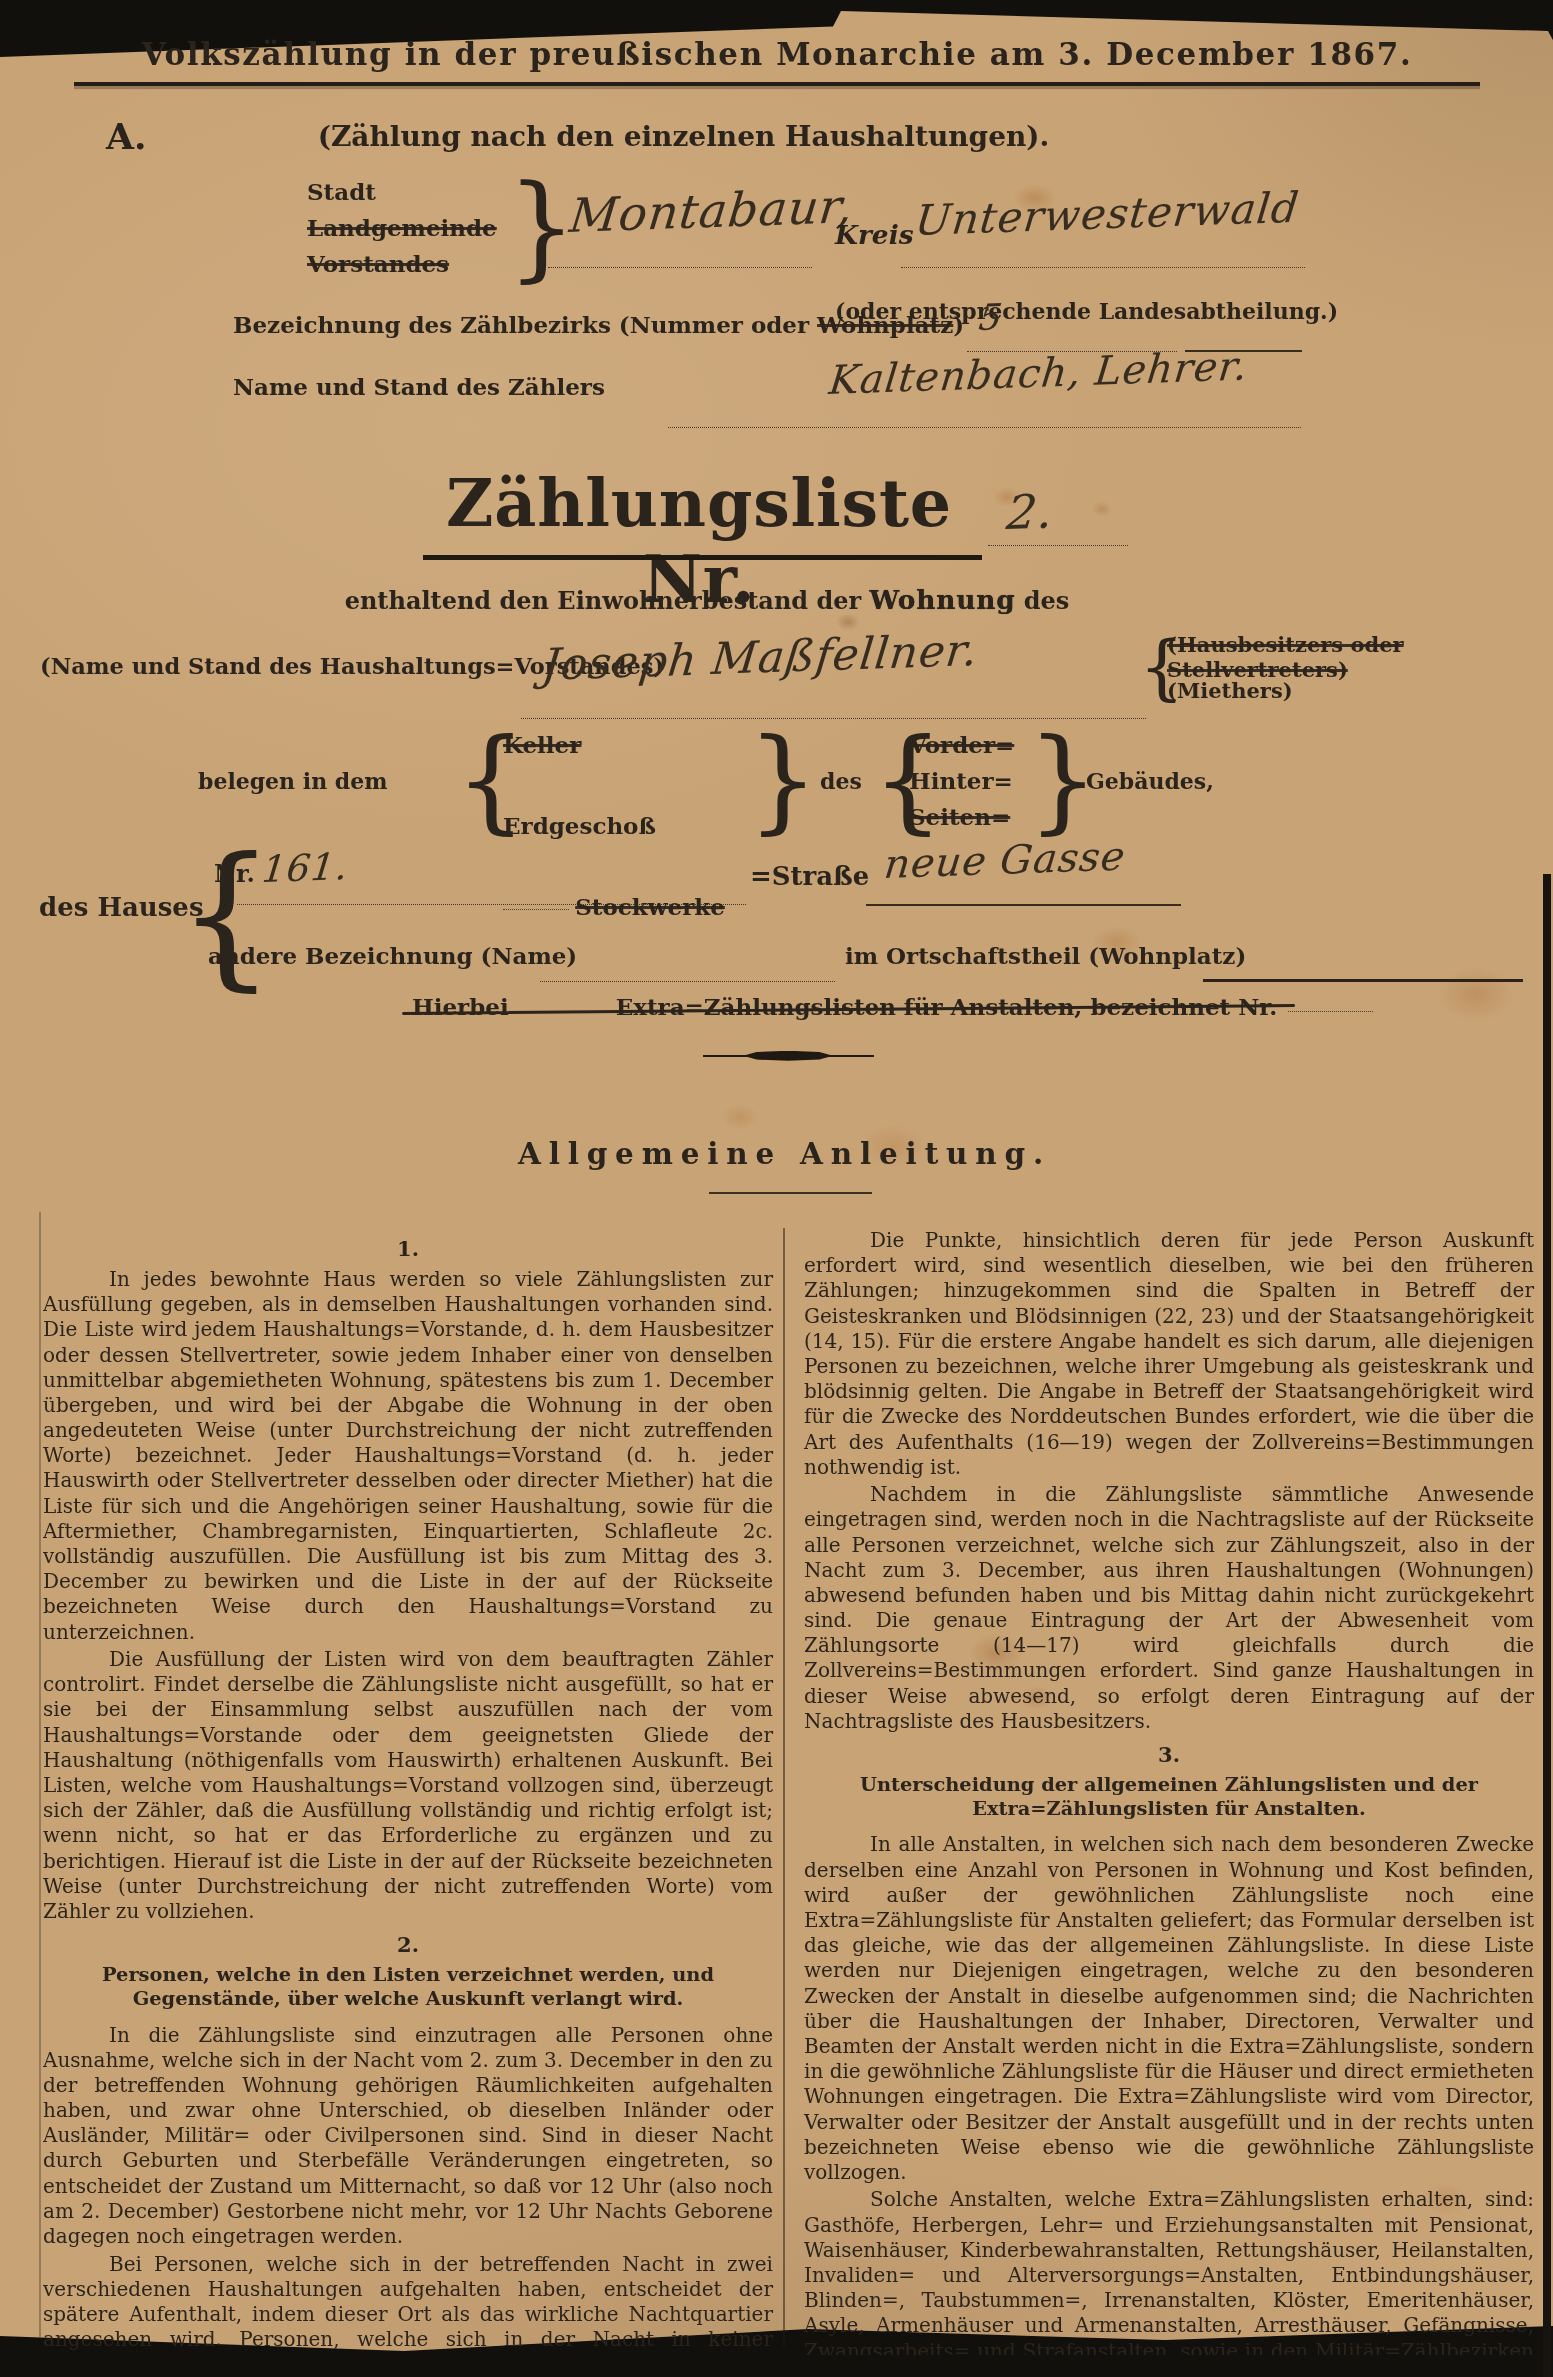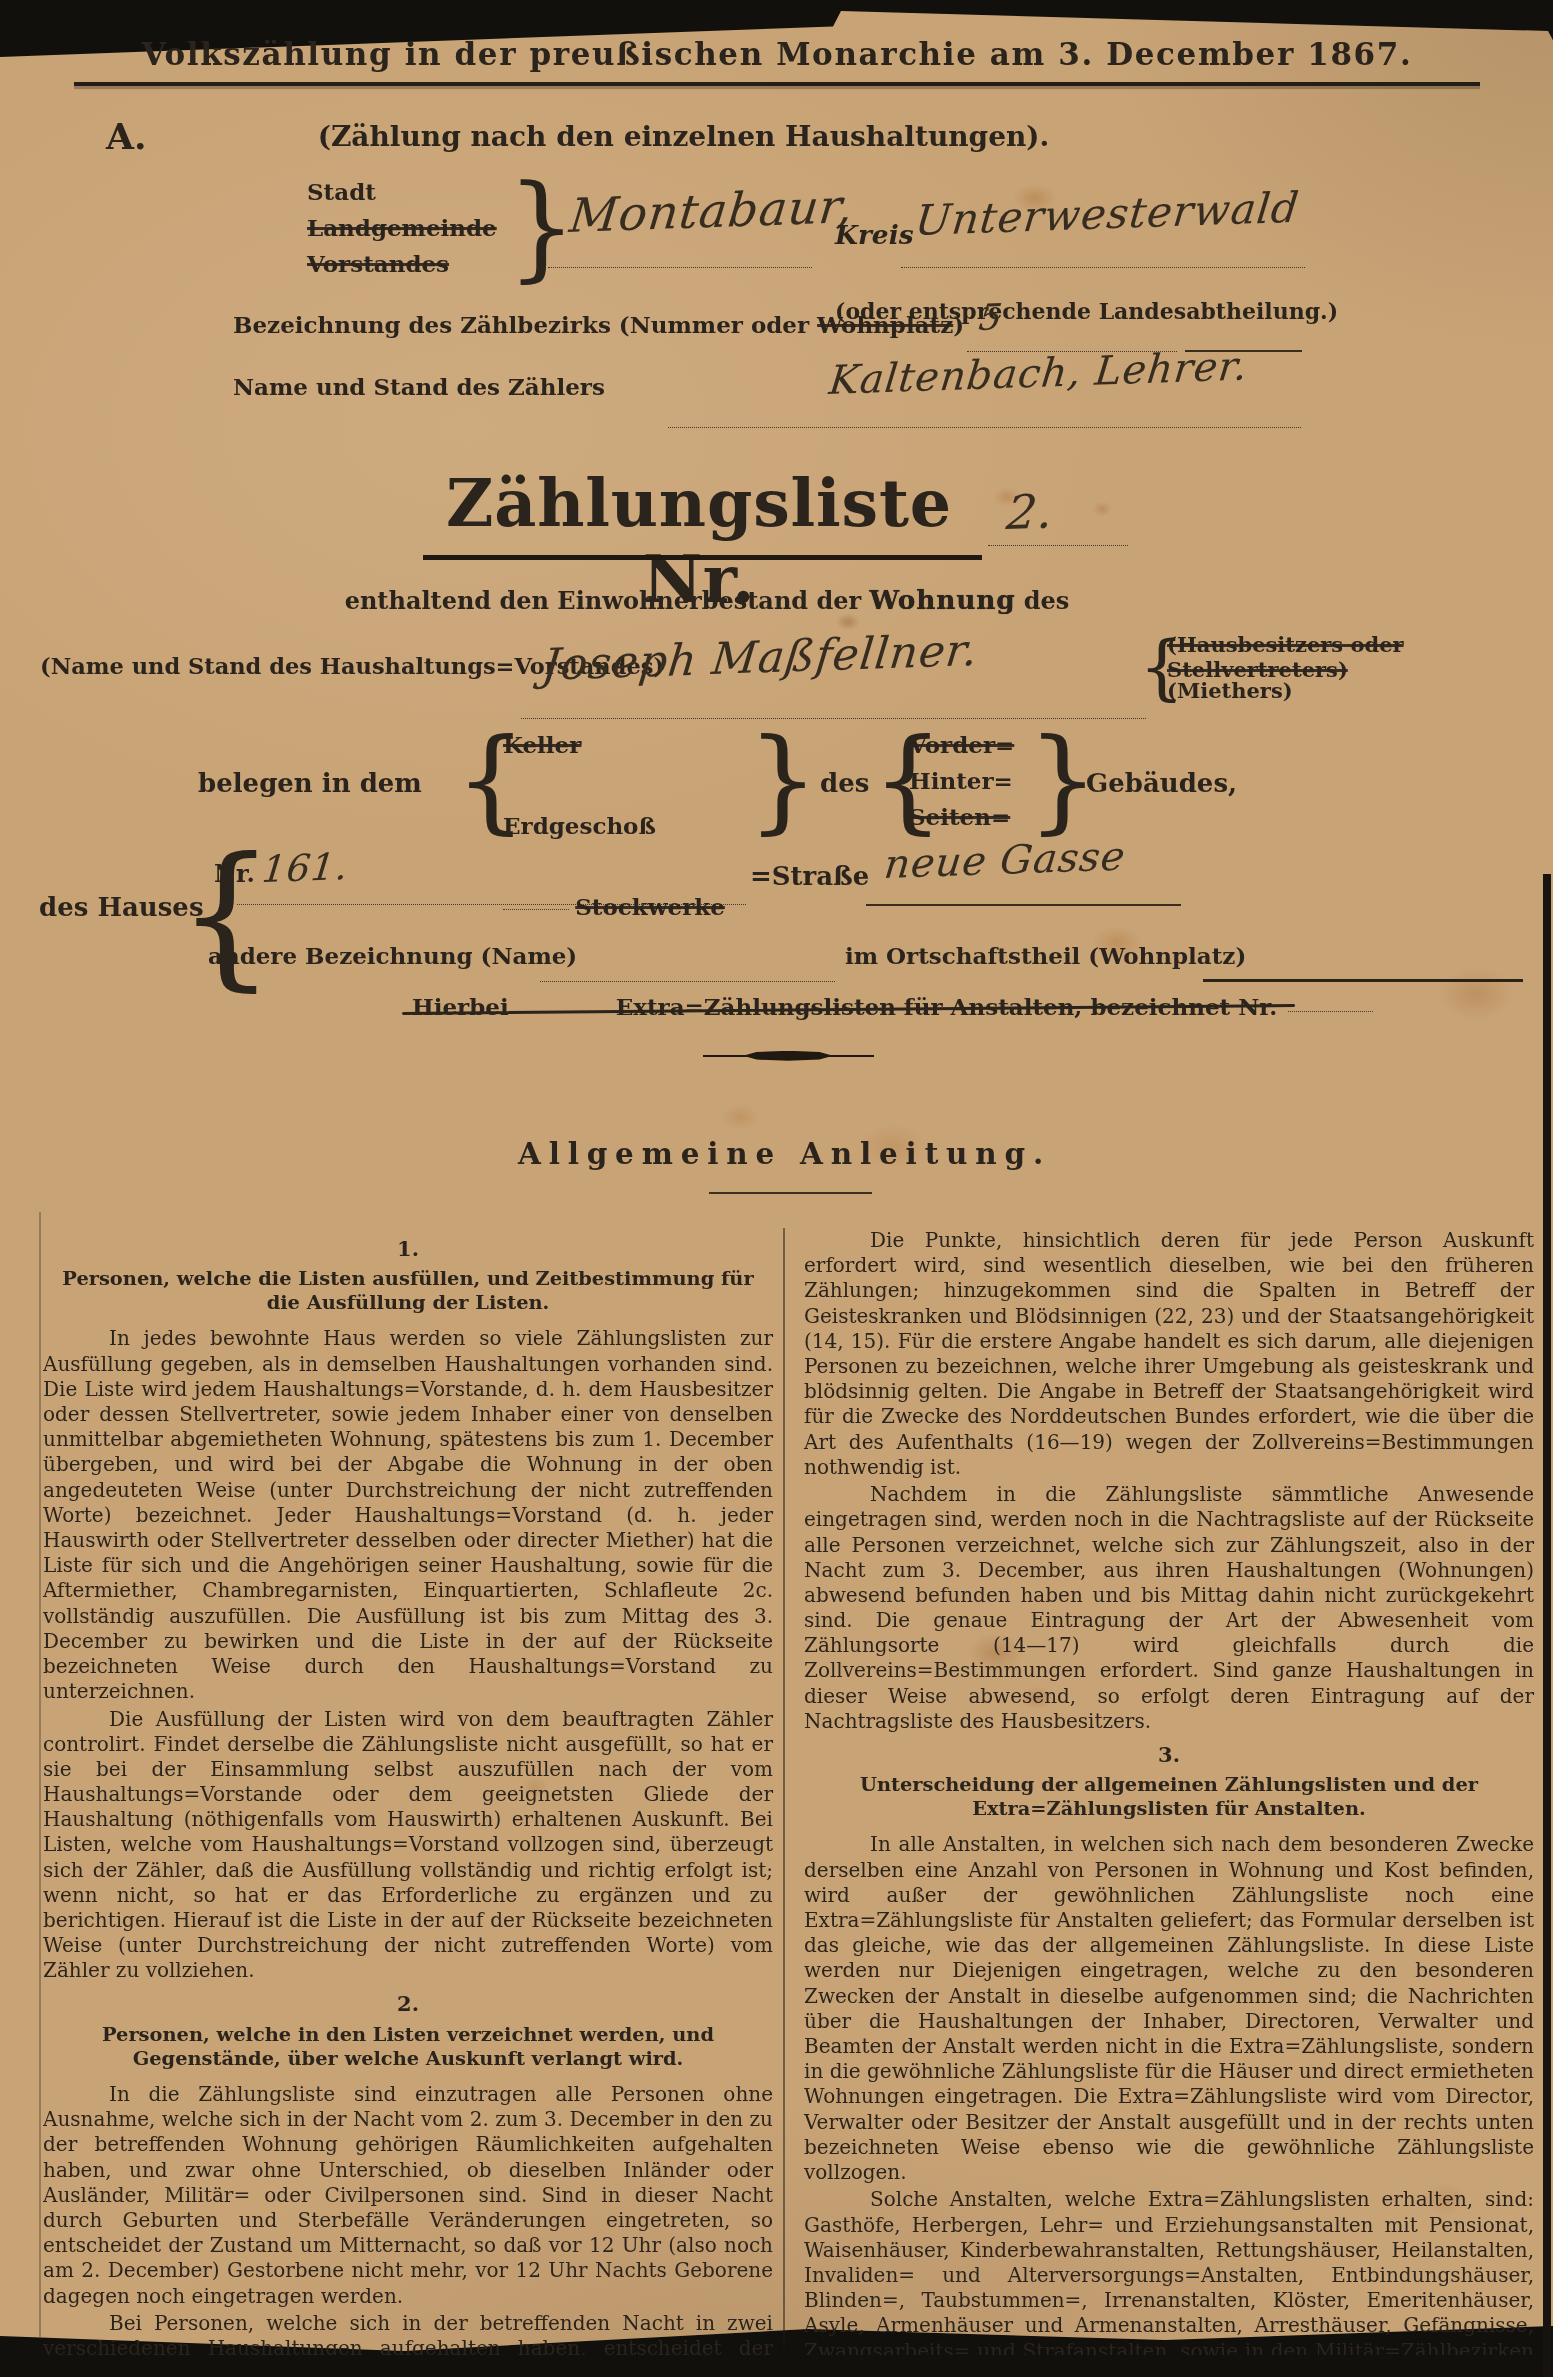--- a/index.html
+++ b/index.html
@@ -43,21 +43,21 @@
   .opt{font-size:23px;font-weight:700;line-height:34px;}
   .kreis-label{left:835px;top:219px;font-size:26.4px;font-weight:700;font-style:italic;}
   .kreis-note{left:835px;top:298px;font-size:22px;font-weight:700;}
   .bez-line{left:233px;top:311px;font-size:23px;font-weight:700;}
   .zae-line{left:233px;top:373px;font-size:23px;font-weight:700;}
   .liste-title{left:404px;top:465px;width:590px;text-align:center;font-size:65px;font-weight:700;letter-spacing:0.8px;}
   .enthaltend{left:0;top:584px;width:1414px;text-align:center;font-size:24px;font-weight:700;}
   .enthaltend .heavy{font-size:26.4px;letter-spacing:0.8px;text-shadow:0 0 0.8px #2b241c;}
   .vor-label{left:40px;top:653px;font-size:22.5px;font-weight:700;}
   .vor-opt{font-size:21px;font-weight:700;}
-  .bel-label{font-size:26px;font-weight:700;}
+  .bel-label{font-size:22px;font-weight:700;}
   .stack{display:flex;flex-direction:column;}
   .stack .opt{line-height:36px;font-size:23px;}
   .mini-line{display:inline-block;width:66px;border-bottom:1.6px dotted rgba(45,36,26,.8);margin-right:6.2px;vertical-align:4.7px;}
   .haus-label{left:39px;top:892px;font-size:26px;font-weight:700;}
   .hierbei{left:412px;top:993px;font-size:23px;font-weight:700;white-space:nowrap;}
   .hierbei .gap{display:inline-block;width:85px;border-bottom:1.6px dotted rgba(45,36,26,.8);vertical-align:3.1px;margin:0 11px;}
   .hand-strike{left:402px;top:1008px;width:893px;height:3.1px;background:#2b241c;
         transform:rotate(-.5deg);border-radius:1.6px;}
   .divider{left:703px;top:1050px;width:171px;height:11px;}
   .divider::before{content:"";position:absolute;left:0;top:4.7px;width:171px;height:2.3px;background:#1f1912;}
@@ -166,21 +166,20 @@
   <div class="abs hand-strike"></div>
 
   <div class="abs divider"></div>
 
   <div class="abs anl-title">Allgemeine Anleitung.</div>
   <div class="abs anl-rule"></div>
 
   <div class="abs cols">
     <div class="col">
       <div class="sec-num">1.</div>
-      <div class="sec-head">Personen, welche die Listen ausfüllen, und Zeitbestimmung für die Ausfüllung der Listen.</div>
       <p>In jedes bewohnte Haus werden so viele Zählungslisten zur Ausfüllung gegeben, als in demselben Haushaltungen vorhanden sind. Die Liste wird jedem Haushaltungs=Vorstande, d. h. dem Hausbesitzer oder dessen Stellvertreter, sowie jedem Inhaber einer von denselben unmittelbar abgemietheten Wohnung, spätestens bis zum 1. December übergeben, und wird bei der Abgabe die Wohnung in der oben angedeuteten Weise (unter Durchstreichung der nicht zutreffenden Worte) bezeichnet. Jeder Haushaltungs=Vorstand (d. h. jeder Hauswirth oder Stellvertreter desselben oder directer Miether) hat die Liste für sich und die Angehörigen seiner Haushaltung, sowie für die Aftermiether, Chambregarnisten, Einquartierten, Schlafleute 2c. vollständig auszufüllen. Die Ausfüllung ist bis zum Mittag des 3. December zu bewirken und die Liste in der auf der Rückseite bezeichneten Weise durch den Haushaltungs=Vorstand zu unterzeichnen.</p>
       <p>Die Ausfüllung der Listen wird von dem beauftragten Zähler controlirt. Findet derselbe die Zählungsliste nicht ausgefüllt, so hat er sie bei der Einsammlung selbst auszufüllen nach der vom Haushaltungs=Vorstande oder dem geeignetsten Gliede der Haushaltung (nöthigenfalls vom Hauswirth) erhaltenen Auskunft. Bei Listen, welche vom Haushaltungs=Vorstand vollzogen sind, überzeugt sich der Zähler, daß die Ausfüllung vollständig und richtig erfolgt ist; wenn nicht, so hat er das Erforderliche zu ergänzen und zu berichtigen. Hierauf ist die Liste in der auf der Rückseite bezeichneten Weise (unter Durchstreichung der nicht zutreffenden Worte) vom Zähler zu vollziehen.</p>
       <div class="sec-num">2.</div>
       <div class="sec-head">Personen, welche in den Listen verzeichnet werden, und Gegenstände, über welche Auskunft verlangt wird.</div>
       <p>In die Zählungsliste sind einzutragen alle Personen ohne Ausnahme, welche sich in der Nacht vom 2. zum 3. December in den zu der betreffenden Wohnung gehörigen Räumlichkeiten aufgehalten haben, und zwar ohne Unterschied, ob dieselben Inländer oder Ausländer, Militär= oder Civilpersonen sind. Sind in dieser Nacht durch Geburten und Sterbefälle Veränderungen eingetreten, so entscheidet der Zustand um Mitternacht, so daß vor 12 Uhr (also noch am 2. December) Gestorbene nicht mehr, vor 12 Uhr Nachts Geborene dagegen noch eingetragen werden.</p>
       <p>Bei Personen, welche sich in der betreffenden Nacht in zwei verschiedenen Haushaltungen aufgehalten haben, entscheidet der spätere Aufenthalt, indem dieser Ort als das wirkliche Nachtquartier angesehen wird. Personen, welche sich in der Nacht in keiner Wohnung oder Schlafstelle aufgehalten haben, sondern im Freien gewesen sind (Reisende auf Posten und Eisenbahnen, Nachtwächter und die Nacht durch beschäftigte Arbeiter) und erst Morgens in eine Wohnung oder Schlafstelle gekommen sind, werden in die Zählungsliste derjenigen Haushaltung eingetragen,</p>
     </div>
     <div class="col">
       <p>Die Punkte, hinsichtlich deren für jede Person Auskunft erfordert wird, sind wesentlich dieselben, wie bei den früheren Zählungen; hinzugekommen sind die Spalten in Betreff der Geisteskranken und Blödsinnigen (22, 23) und der Staatsangehörigkeit (14, 15). Für die erstere Angabe handelt es sich darum, alle diejenigen Personen zu bezeichnen, welche ihrer Umgebung als geisteskrank und blödsinnig gelten. Die Angabe in Betreff der Staatsangehörigkeit wird für die Zwecke des Norddeutschen Bundes erfordert, wie die über die Art des Aufenthalts (16—19) wegen der Zollvereins=Bestimmungen nothwendig ist.</p>
       <p>Nachdem in die Zählungsliste sämmtliche Anwesende eingetragen sind, werden noch in die Nachtragsliste auf der Rückseite alle Personen verzeichnet, welche sich zur Zählungszeit, also in der Nacht zum 3. December, aus ihren Haushaltungen (Wohnungen) abwesend befunden haben und bis Mittag dahin nicht zurückgekehrt sind. Die genaue Eintragung der Art der Abwesenheit vom Zählungsorte (14—17) wird gleichfalls durch die Zollvereins=Bestimmungen erfordert. Sind ganze Haushaltungen in dieser Weise abwesend, so erfolgt deren Eintragung auf der Nachtragsliste des Hausbesitzers.</p>

